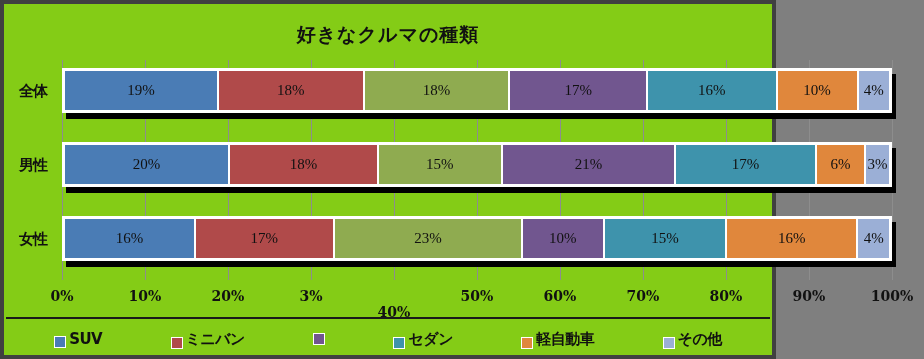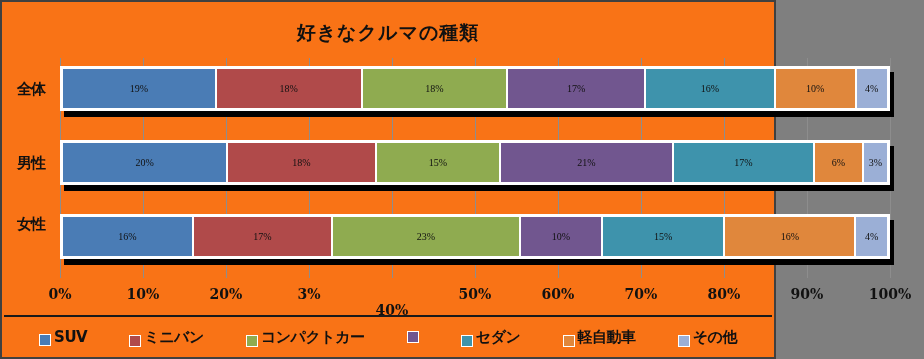--- a/index.html
+++ b/index.html
@@ -6,22 +6,22 @@
   body{
     width:924px;height:359px;
     background:#7f7f7f;
     font-family:"Liberation Serif", "DejaVu Serif", serif;
     overflow:hidden;
   }
   #chart-root{
     position:relative;
     width:776px;height:359px;
     box-sizing:border-box;
-    border:2px solid #404040;
-    background:#f97316;
+    border:4px solid #404040;
+    background:#84cc16;
   }
   
   #chart-title{
     position:absolute;
     left:0;right:0;top:18px;
     text-align:center;
     font-size:19px;
     font-weight:bold;
     color:#111;
     letter-spacing:1px;
@@ -73,40 +73,40 @@
     position:relative;
     box-sizing:border-box;
     border:1px solid #ffffff;
     display:flex;
     align-items:center;
     justify-content:center;
     overflow:hidden;
     height:100%;
   }
   .seg-label{
-    font-size:10px;
+    font-size:15px;
     color:#111;
     white-space:nowrap;
     font-family:"Liberation Serif","DejaVu Serif",serif;
   }
   
   .cat-label{
     position:absolute;
     left:4px;
     width:50px;
     text-align:center;
     font-size:15px;
     font-weight:bold;
     color:#111;
     font-family:"DejaVu Sans","Liberation Sans",sans-serif;
     letter-spacing:-1px;
   }
   .cat-0{top:78px;}
   .cat-1{top:152px;}
-  .cat-2{top:213px;}
+  .cat-2{top:226px;}
 
   
   #xaxis{
     position:absolute;
     left:58px;
     top:284px;
     width:830px;
     height:20px;
   }
   .xtick{
@@ -276,24 +276,20 @@
   <div id="legend">
       <div class="legend-item">
         <span class="legend-swatch" style="background: rgb(74, 124, 181);"></span>
         <span class="legend-text">SUV</span>
       </div>
       <div class="legend-item">
         <span class="legend-swatch" style="background: rgb(176, 74, 74);"></span>
         <span class="legend-text">ミニバン</span>
       </div>
       <div class="legend-item">
-        <span class="legend-swatch" style="background: rgb(143, 171, 80);"></span>
-        <span class="legend-text">コンパクトカー</span>
-      </div>
-      <div class="legend-item">
         <span class="legend-swatch" style="background: rgb(113, 86, 143);"></span>
       </div>
       <div class="legend-item">
         <span class="legend-swatch" style="background: rgb(62, 147, 172);"></span>
         <span class="legend-text">セダン</span>
       </div>
       <div class="legend-item">
         <span class="legend-swatch" style="background: rgb(224, 135, 60);"></span>
         <span class="legend-text">軽自動車</span>
       </div>

